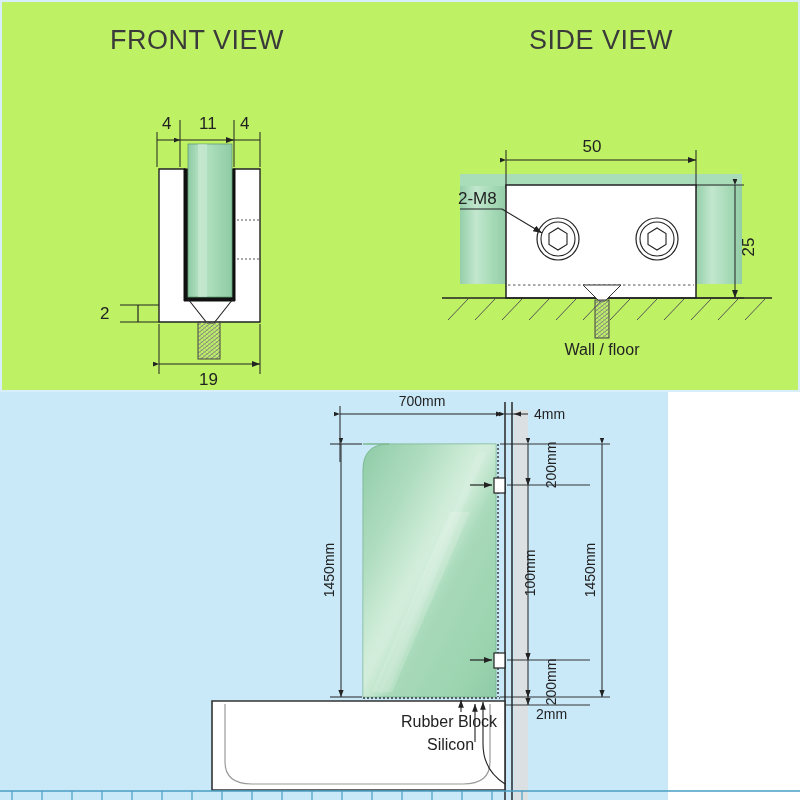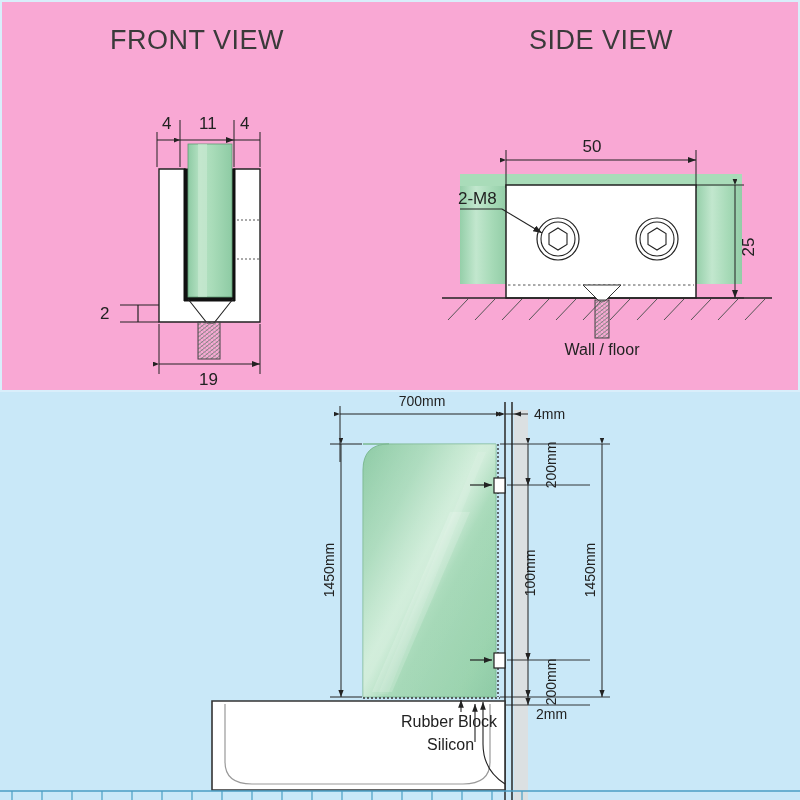--- a/index.html
+++ b/index.html
@@ -1,22 +1,22 @@
 <!DOCTYPE html>
 <html><head>
 <meta charset="utf-8">
 <style>
   html,body{margin:0;padding:0;background:#ffffff;}
   body{width:800px;height:800px;overflow:hidden;
        font-family:"Liberation Sans","DejaVu Sans",sans-serif;color:#2b2b2b;}
   #root{position:relative;width:800px;height:800px;}
   .panel{position:absolute;}
-  #top-panel{left:0;top:0;width:800px;height:392px;background:#f9a8d4;
+  #top-panel{left:0;top:0;width:800px;height:392px;background:#bef264;
              border:2px solid #d9eefb;box-sizing:border-box;}
-  #bottom-panel{left:0;top:392px;width:800px;height:408px;background:#c9e8f8;}
+  #bottom-panel{left:0;top:392px;width:668px;height:408px;background:#c9e8f8;}
   svg{display:block;}
   .ttl{font-size:27px;fill:#3a3a3a;font-family:"Liberation Sans",sans-serif;letter-spacing:0.5px;}
   .dim{font-size:17px;fill:#222;font-family:"Liberation Sans",sans-serif;}
   .dimsm{font-size:14px;fill:#222;font-family:"Liberation Sans",sans-serif;}
   .lbl{font-size:16px;fill:#222;font-family:"Liberation Sans",sans-serif;}
 </style>
 </head>
 <body>
 
 <div id="root">

